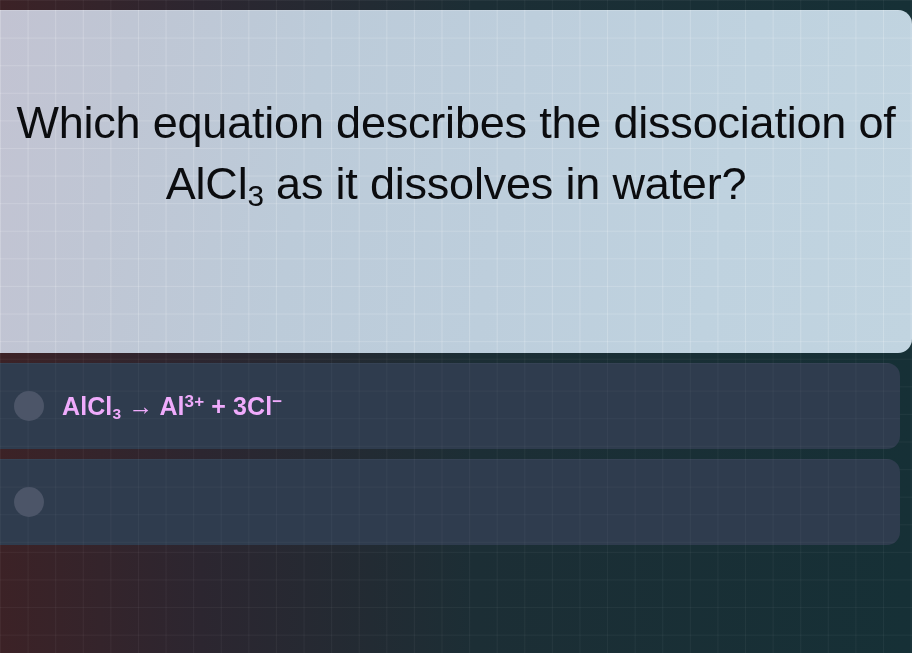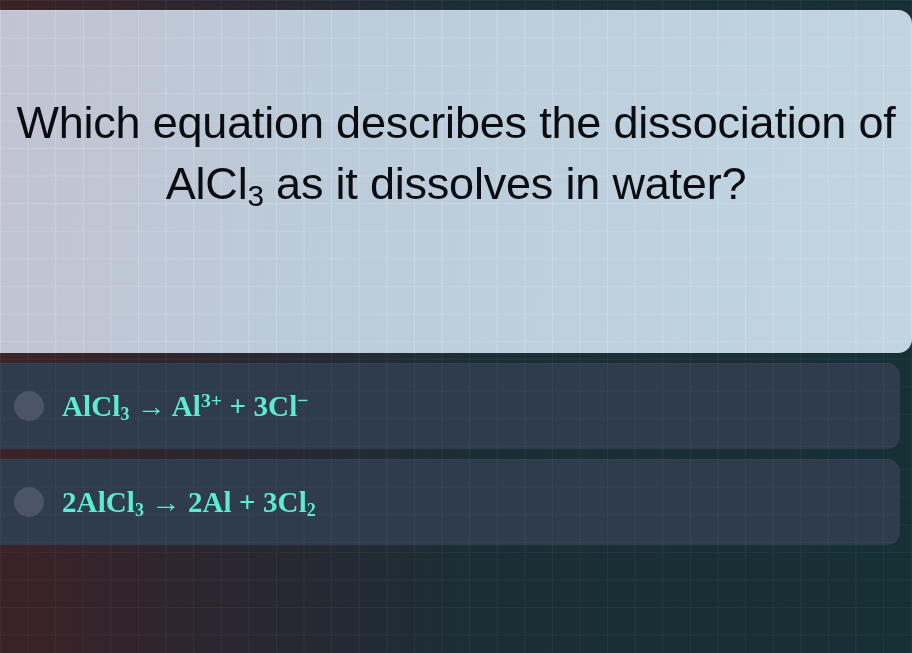--- a/index.html
+++ b/index.html
@@ -132,26 +132,26 @@
     flex: 0 0 auto;
     width: 30px;
     height: 30px;
     border-radius: 50%;
     background: #4c5568;
     margin-right: 18px;
   }
   .option-text {
     position: relative;
     z-index: 2;
-    color: #5eead4;
-    font-size: 29px;
+    color: #f0abfc;
+    font-size: 25px;
     font-weight: 700;
     letter-spacing: 0.1px;
     white-space: nowrap;
-    font-family: Liberation Serif, serif;
+    font-family: Liberation Sans, sans-serif;
   }
   .option-text sub {
     font-size: 0.62em;
     line-height: 0;
     vertical-align: -0.25em;
     font-weight: 700;
   }
   .option-text sup {
     font-size: 0.68em;
     line-height: 0;
@@ -176,17 +176,16 @@
   <div class="options">
 
     <div class="option-row">
       <span class="option-radio"></span>
       <span class="option-text"><span>AlCl</span><sub>3</sub><span> → Al</span><sup>3+</sup><span> + 3Cl</span><sup>−</sup></span>
     </div>
 
 
     <div class="option-row last">
       <span class="option-radio"></span>
-      <span class="option-text"><span>2AlCl</span><sub>3</sub><span> → 2Al + 3Cl</span><sub>2</sub></span>
     </div>
 
   </div>
 </div>
 
 </body></html>

